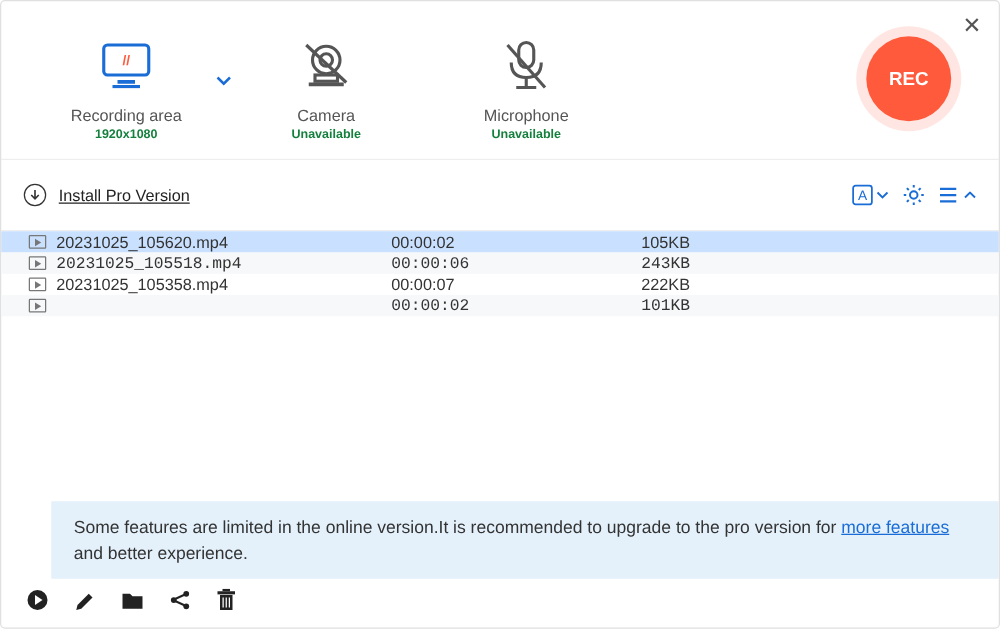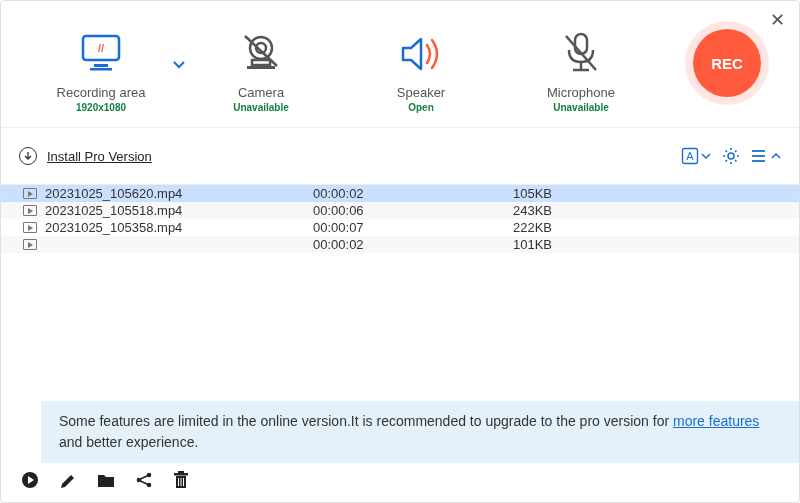--- a/index.html
+++ b/index.html
@@ -22,21 +22,21 @@
     .strip .install { text-decoration: underline; color: #222; font-size: 13px; cursor: pointer; }
     .strip .spacer { flex: 1; }
     .strip .tool { color: #1a6dd6; cursor: pointer; display: flex; align-items: center; }
     .dl-circle { width: 18px; height: 18px; border: 1.5px solid #333; border-radius: 50%; display: flex; align-items: center; justify-content: center; }
     .dl-circle svg { display: block; }
     
     
     .list { flex: 0 0 auto; }
     .row { display: flex; align-items: center; height: 17px; padding: 0 22px; font-size: 13px; }
     .row.sel { background: #c9e1ff; }
-    .row.alt { background: #f6f8fa; }
+    .row.alt { background: #f6f8fa; font-family: Liberation Mono, monospace; }
     .cell-file { width: 290px; display: flex; align-items: center; gap: 8px; }
     .play-ic { width: 14px; height: 11px; border: 1px solid #777; border-radius: 1px; position: relative; flex-shrink: 0; }
     .play-ic::after { content: ""; position: absolute; left: 4px; top: 2px; border-left: 5px solid #777; border-top: 3px solid transparent; border-bottom: 3px solid transparent; }
     .cell-dur { width: 200px; }
     .cell-size { flex: 1; }
     
     .filler { flex: 1; }
     
     
     .banner { background: #e4f1fb; padding: 10px 18px 10px 18px; font-size: 14px; color: #333; line-height: 1.5; margin-left: 40px; }
@@ -78,31 +78,20 @@
           <circle cx="24" cy="16" r="5" fill="none" stroke="#555" stroke-width="2.5"></circle>
           <rect x="15" y="28" width="18" height="5" fill="none" stroke="#555" stroke-width="2.5"></rect>
           <rect x="10" y="34" width="28" height="3" fill="#555"></rect>
           <line x1="8" y1="4" x2="40" y2="34" stroke="#555" stroke-width="2.5"></line>
         </svg>
       </div>
       <div class="label">Camera</div>
       <div class="value">Unavailable</div>
     </div>
 
-    <div class="device">
-      <div class="icon-wrap">
-        <svg width="48" height="42" viewBox="0 0 48 42">
-          <path d="M6 15 L14 15 L24 6 L24 36 L14 27 L6 27 Z" fill="none" stroke="#1a6dd6" stroke-width="2.5" stroke-linejoin="round"></path>
-          <path d="M30 12 Q36 21 30 30" fill="none" stroke="#ff5a3c" stroke-width="2.5" stroke-linecap="round"></path>
-          <path d="M35 7 Q45 21 35 35" fill="none" stroke="#ff5a3c" stroke-width="2.5" stroke-linecap="round"></path>
-        </svg>
-      </div>
-      <div class="label">Speaker</div>
-      <div class="value">Open</div>
-    </div>
 
     <div class="device">
       <div class="icon-wrap">
         <svg width="40" height="44" viewBox="0 0 40 44">
           <rect x="14" y="2" width="12" height="20" rx="6" fill="none" stroke="#555" stroke-width="2.5"></rect>
           <path d="M8 18 Q8 30 20 30 Q32 30 32 18" fill="none" stroke="#555" stroke-width="2.5"></path>
           <line x1="20" y1="30" x2="20" y2="38" stroke="#555" stroke-width="2.5"></line>
           <line x1="12" y1="38" x2="28" y2="38" stroke="#555" stroke-width="2.5"></line>
           <line x1="5" y1="4" x2="35" y2="38" stroke="#555" stroke-width="2.5"></line>
         </svg>

